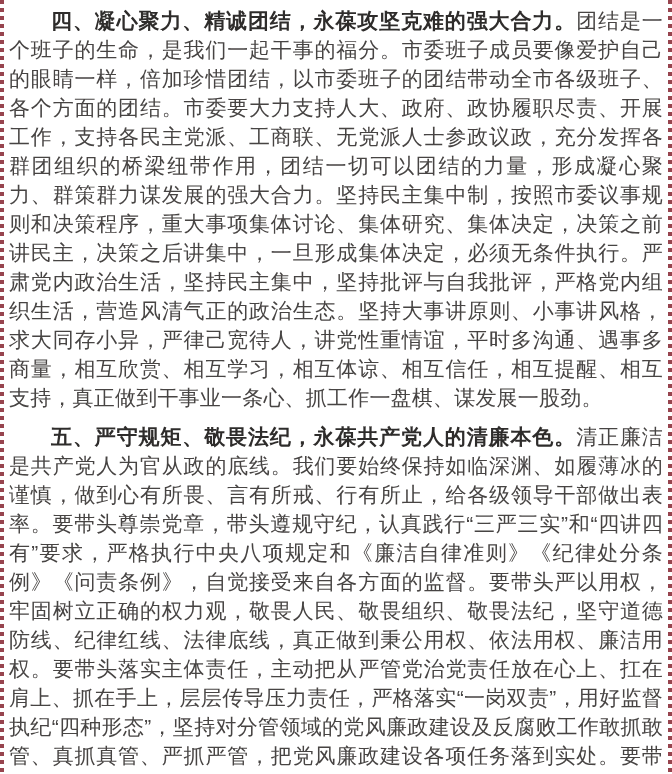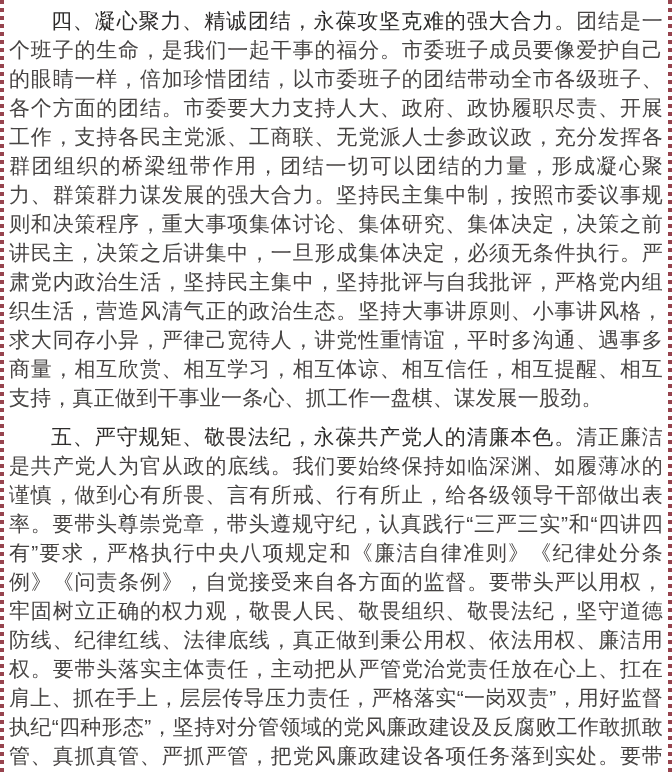--- a/index.html
+++ b/index.html
@@ -48,21 +48,21 @@
     color: #474443;
     text-align: justify;
     text-justify: inter-character;
     text-indent: 2em;
     letter-spacing: 0.2px;
   }
   .para + .para {
     margin-top: 10px;
   }
   .para-heading {
-    font-weight: normal;
+    font-weight: bold;
     color: #2e2c2b;
   }
 </style>
 </head>
 <body>
 
 <div class="page">
   <div class="edge edge-left"></div>
   <div class="edge edge-right"></div>
 

